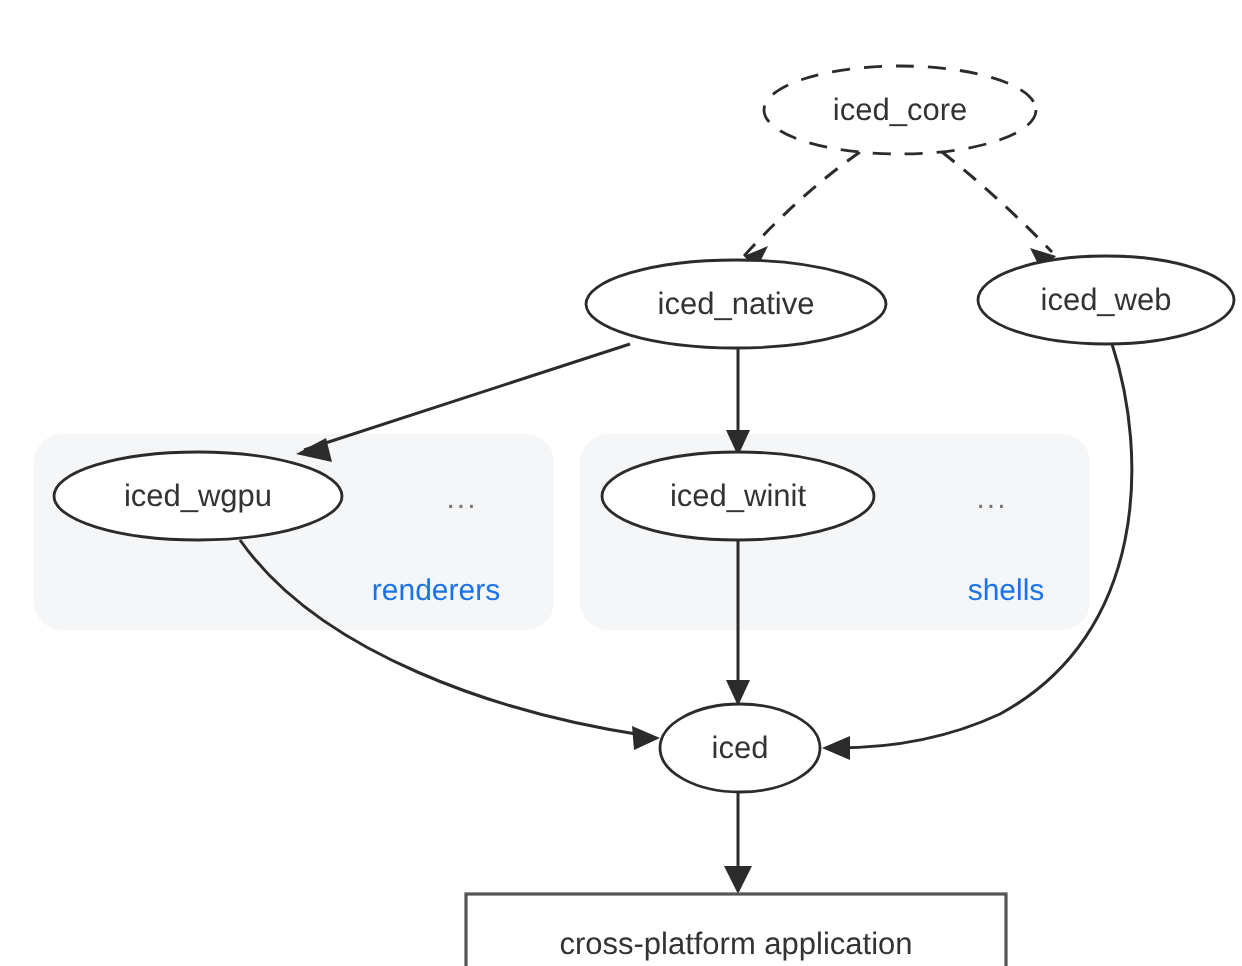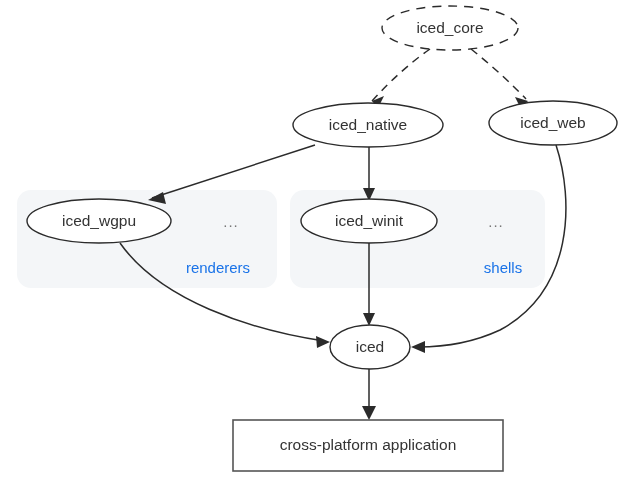--- a/index.html
+++ b/index.html
@@ -10,20 +10,21 @@
   body {
     width: 621px;
     height: 483px;
     font-family: "Liberation Sans", sans-serif;
     overflow: hidden;
   }
   #diagram-root {
     position: relative;
     width: 621px;
     height: 359px;
+    margin-top: 27px;
   }
   svg#diagram-svg {
     position: absolute;
     top: 0;
     left: 0;
     width: 621px;
     height: 483px;
     display: block;
   }
   .node-ellipse {

